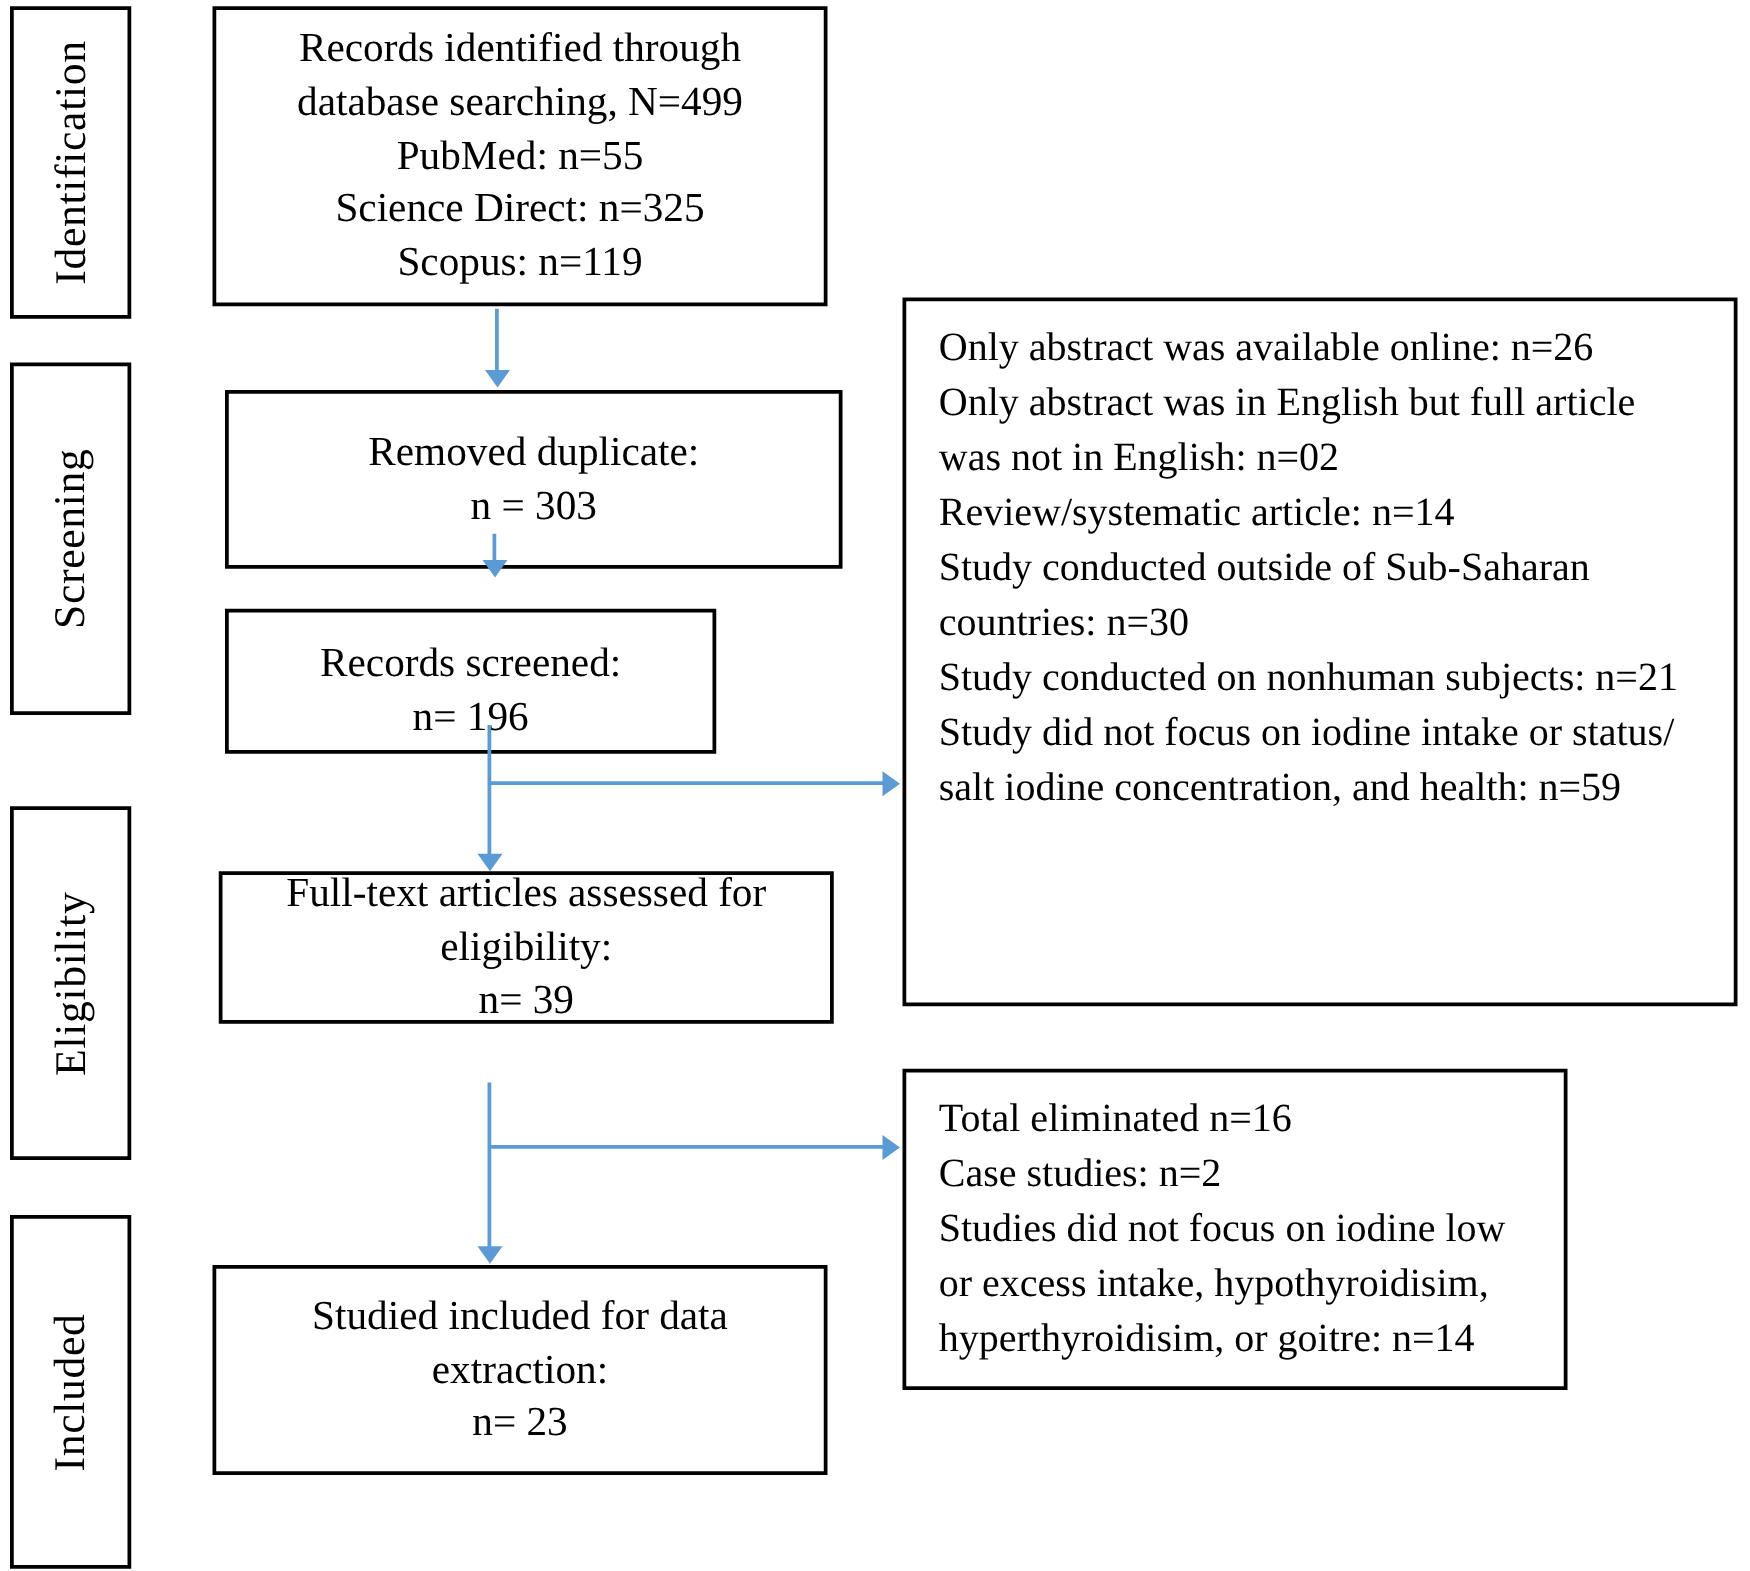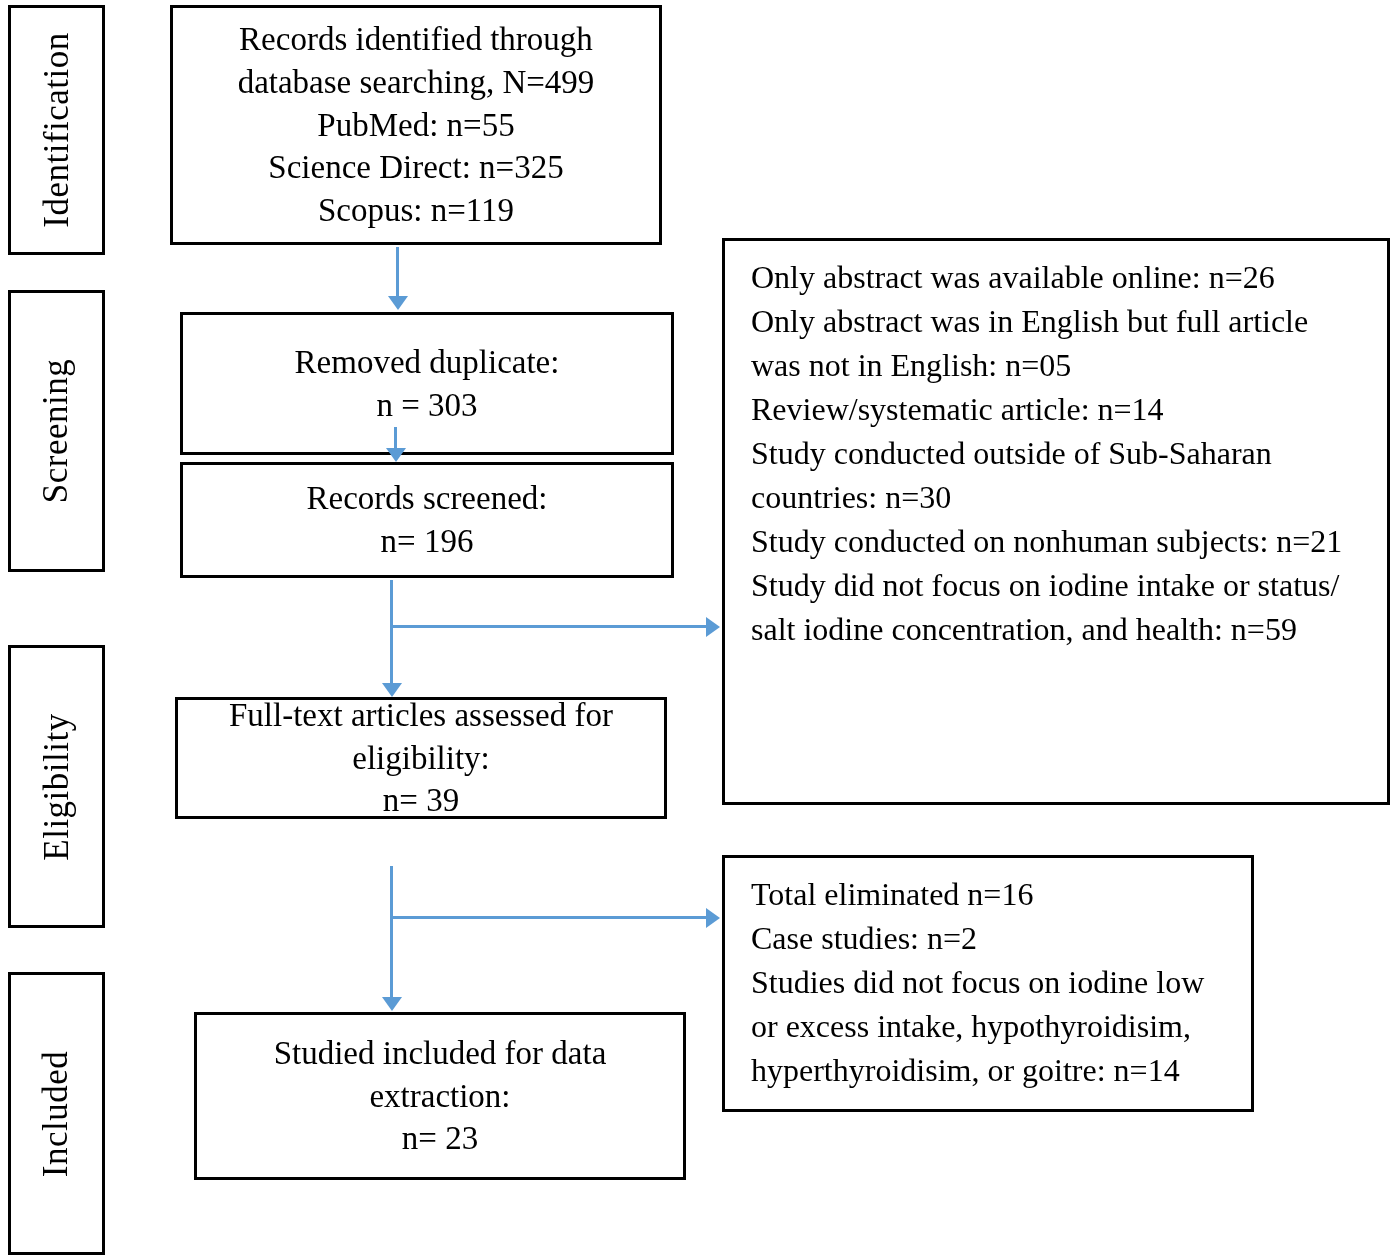--- a/index.html
+++ b/index.html
@@ -113,40 +113,40 @@
     <div class="line">PubMed: n=55</div>
     <div class="line">Science Direct: n=325</div>
     <div class="line">Scopus: n=119</div>
   </div>
 
   <div class="box flow" style="left:180px; top:312px; width:494px; height:143px;">
     <div class="line">Removed duplicate:</div>
     <div class="line">n = 303</div>
   </div>
 
-  <div class="box flow" style="left:180px; top:462px; width:494px; height:116px;">
+  <div class="box flow" style="left:180px; top:487px; width:393px; height:116px;justify-content:flex-end;">
     <div class="line">Records screened:</div>
     <div class="line">n= 196</div>
   </div>
 
   <div class="box flow" style="left:175px; top:697px; width:492px; height:122px;">
     <div class="line">Full-text articles assessed for</div>
     <div class="line">eligibility:</div>
     <div class="line">n= 39</div>
   </div>
 
-  <div class="box flow" style="left:170px; top:1012px; width:492px; height:168px;margin-left:24px;">
+  <div class="box flow" style="left:170px; top:1012px; width:492px; height:168px;">
     <div class="line">Studied included for data</div>
     <div class="line">extraction:</div>
     <div class="line">n= 23</div>
   </div>
 
   <div class="box side" style="left:722px; top:238px; width:668px; height:567px;">
     <p class="para">Only abstract was available online: n=26</p>
-    <p class="para">Only abstract was in English but full article was not in English: n=05</p>
+    <p class="para">Only abstract was in English but full article was not in English: n=02</p>
     <p class="para">Review/systematic article: n=14</p>
     <p class="para">Study conducted outside of Sub-Saharan countries: n=30</p>
     <p class="para">Study conducted on nonhuman subjects: n=21</p>
     <p class="para">Study did not focus on iodine intake or status/ salt iodine concentration, and health: n=59</p>
   </div>
 
   <div class="box side" style="left:722px; top:855px; width:532px; height:257px;">
     <p class="para">Total eliminated n=16</p>
     <p class="para">Case studies: n=2</p>
     <p class="para">Studies did not focus on iodine low or excess intake, hypothyroidisim, hyperthyroidisim, or goitre: n=14</p>

